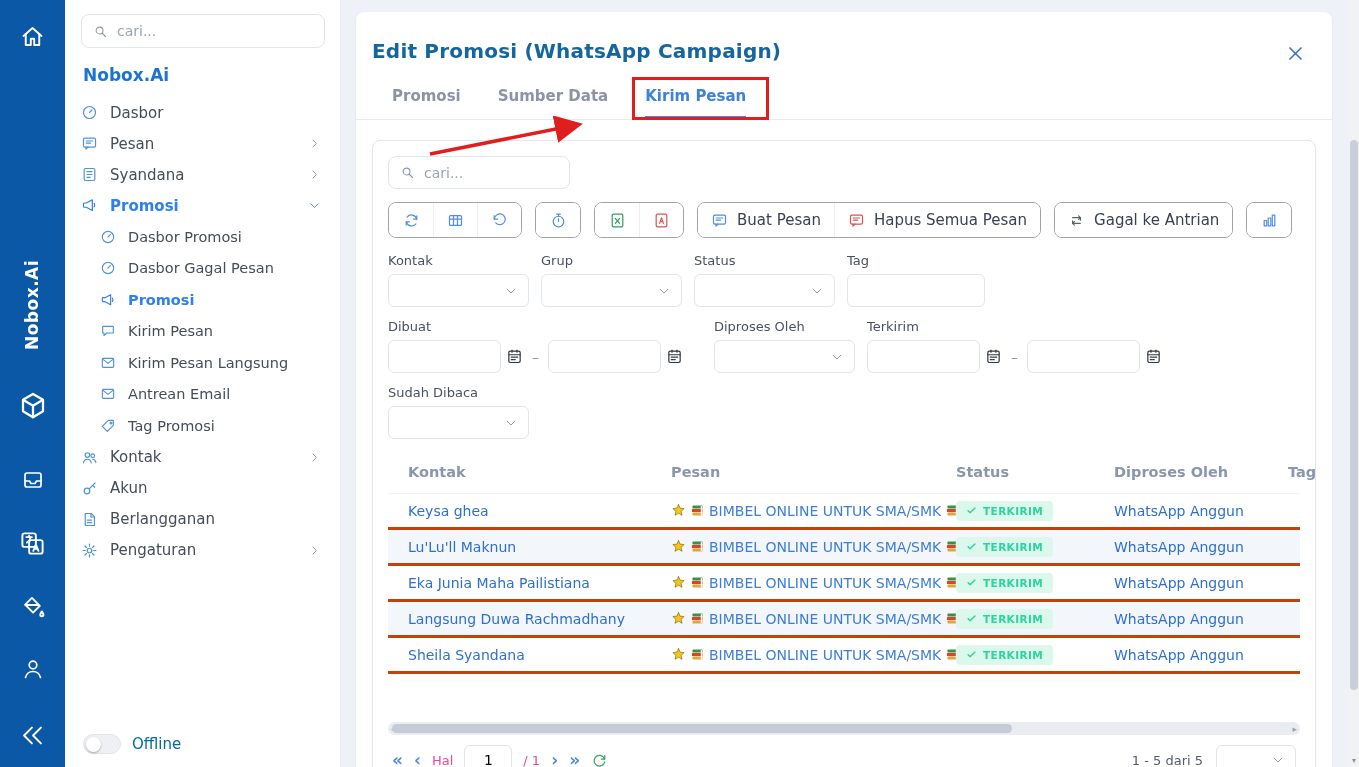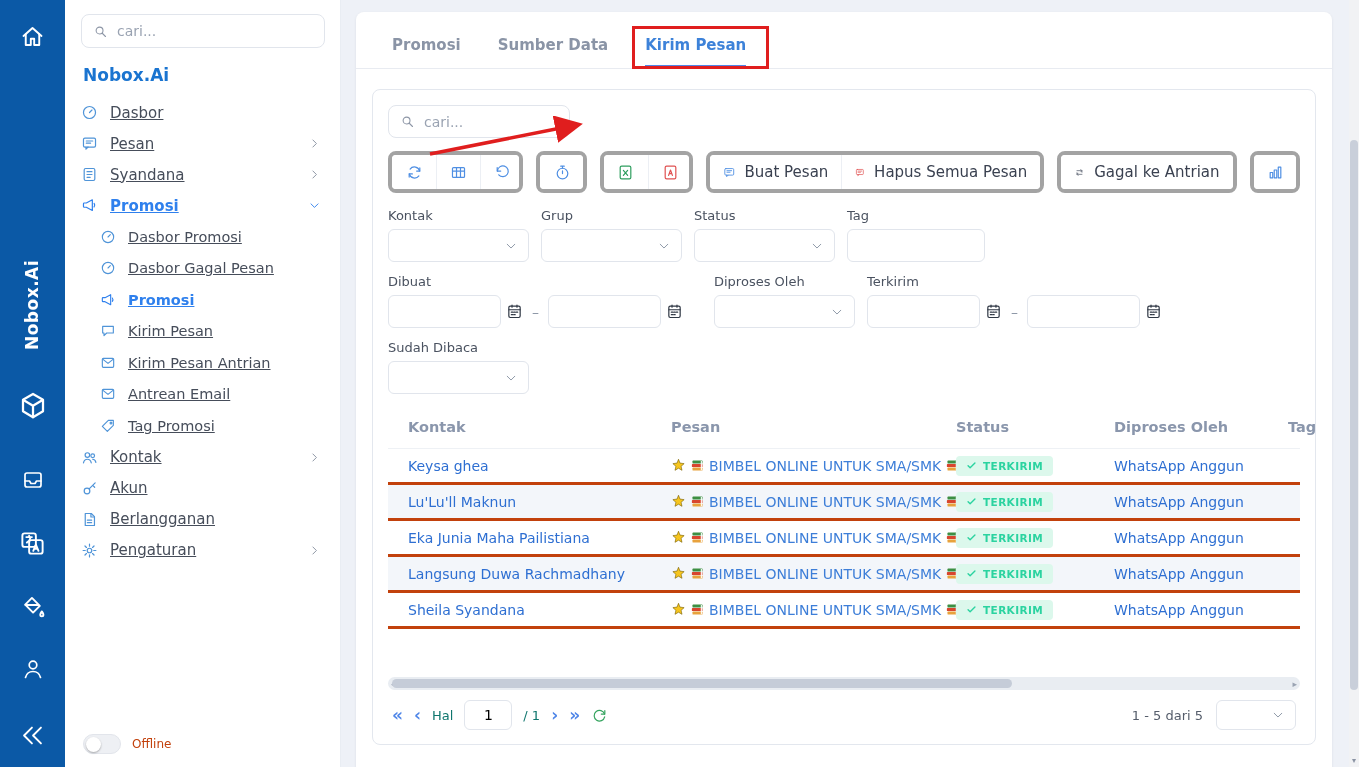--- a/index.html
+++ b/index.html
@@ -16,50 +16,50 @@
   .rail-brand span { transform:rotate(-90deg); white-space:nowrap; font-weight:bold; font-size:17px; letter-spacing:.5px; }
 
   
   .sidebar { position:absolute; left:65px; top:0; bottom:0; width:275px; background:#fff; padding:14px 15px 0 16px; box-shadow:1px 0 0 #e9edf3; z-index:5; }
   .searchbox { height:34px; border:1px solid #e1e5ec; border-radius:8px; background:#fff; display:flex; align-items:center; gap:9px; padding:0 11px; }
   .searchbox .ico { width:15px; height:15px; color:#8d96a6; flex:none; }
   .searchbox input { border:none; outline:none; width:100%; font:inherit; font-size:14px; color:#3c4352; background:transparent; }
   .searchbox input::placeholder { color:#9aa3b2; }
   .side-brand { margin:17px 0 12px 2px; color:#1a74d0; font-weight:bold; font-size:17px; }
   .menu { }
-  .menu-item { height:31px; display:flex; align-items:center; gap:12px; font-size:15px; color:#464d5a; cursor:pointer;text-decoration:underline; }
+  .menu-item { height:31px; display:flex; align-items:center; gap:12px; font-size:15px; color:#464d5a; cursor:pointer; }
   .menu-item .mi-ico { width:17px; height:17px; color:#4f94d8; flex:none; }
   .menu-item .mi-chev { width:13px; height:13px; color:#858e9d; margin-left:auto; margin-right:4px; }
   .menu-item.active { color:#2f80ed; font-weight:600; }
   .menu-item.active .mi-ico, .menu-item.active .mi-chev { color:#2f80ed; }
   .submenu-item { padding-left:19px; font-size:14.5px; height:31.5px; }
   .submenu-item .mi-ico { width:16px; height:16px; }
   .offline { position:absolute; bottom:13px; left:18px; display:flex; align-items:center; gap:11px; }
   .toggle { width:38px; height:20px; border-radius:10px; background:#eef0f4; border:1px solid #e2e5eb; position:relative; cursor:pointer; }
   .toggle .knob { position:absolute; left:2px; top:1.5px; width:15px; height:15px; border-radius:50%; background:#fff; box-shadow:0 1px 2px rgba(0,0,0,.3); }
-  .offline-label { font-size:12px; color:#c2410c; }
+  .offline-label { font-size:15px; color:#0369a1; }
 
   
   .main { position:absolute; left:340px; right:0; top:0; bottom:0; background:#eef1f7; }
   .card { position:absolute; left:16px; top:12px; width:976px; height:800px; background:#fff; border-radius:8px; box-shadow:0 1px 3px rgba(16,24,40,.08); }
   .card-head { padding:27px 16px 0 16px; position:relative; }
   .page-title { font-size:20px; font-weight:bold; color:#15669f; letter-spacing:.2px; }
   .close-btn { position:absolute; top:32px; right:27px; width:19px; height:19px; color:#3a6fd8; cursor:pointer; }
 
   .tabs { margin-top:24px; padding-left:36px; border-bottom:1px solid #e8ebf1; display:flex; gap:37px; position:relative; }
   .tab { padding-bottom:11px; border-bottom:3px solid transparent; font-size:15px; font-weight:600; color:#8a94a6; cursor:pointer; position:relative; }
   .tab.active { color:#3d82d9; border-bottom-color:#4f86e8; }
   .tab.annotated::after { content:""; position:absolute; left:-13px; right:-23px; top:-10px; bottom:-4px; border:3.5px solid #e01e1e; pointer-events:none; }
   .annot-arrow { position:absolute; left:60px; top:104px; width:178px; height:46px; z-index:4; pointer-events:none; }
 
   .panel { margin:20px 16px 0 16px; border:1px solid #e3e7ee; border-radius:8px; padding:15px 15px 0 15px; position:relative; }
   .panel .searchbox { width:182px; height:33px; margin-bottom:13px; }
 
   .toolbar { display:flex; gap:13px; align-items:center; margin-bottom:15px; }
-  .btn-group { display:flex; border:4px solid #a3a3a3; border-radius:8px; overflow:hidden; background:#fff; }
+  .btn-group { display:flex; border:1px solid #a3a3a3; border-radius:8px; overflow:hidden; background:#fff; }
   .tbtn { height:34px; min-width:44px; padding:0 13px; display:flex; align-items:center; justify-content:center; gap:9px; background:#fff; border:none; border-left:1px solid #eceff4; font:inherit; font-size:15px; color:#3a4150; cursor:pointer; white-space:nowrap; }
   .tbtn:first-child { border-left:none; }
   .tbtn .ico { width:17px; height:17px; }
   .ic-blue{color:#4f8fe3} .ic-green{color:#2f9e5f} .ic-red{color:#e05252} .ic-dark{color:#5a6270}
 
   .frow { display:flex; gap:12px; margin-bottom:12px; }
   .fcol label { display:block; font-size:13px; color:#4a5260; margin-bottom:6px; }
   .fselect { width:141px; height:33px; border:1px solid #e1e5ec; border-radius:6px; background:#fff; display:flex; align-items:center; justify-content:flex-end; padding:0 10px; cursor:pointer; }
   .fselect .ico { width:14px; height:14px; color:#8f99a8; }
   .ftext { width:138px; height:33px; border:1px solid #e1e5ec; border-radius:6px; font:inherit; padding:0 8px; outline:none; }
@@ -80,21 +80,21 @@
   .badge { display:inline-flex; align-items:center; gap:6px; background:#dcf8ec; color:#2bd3a0; font-size:10.5px; font-weight:bold; letter-spacing:.4px; padding:4px 10px; border-radius:4px; }
   .badge .ico { width:11px; height:11px; }
 
   .hscroll { margin-top:48px; height:13px; background:#e9edf2; border-radius:7px; position:relative; }
   .hthumb { position:absolute; left:4px; top:2px; height:9px; width:68%; background:#c5ccd8; border-radius:5px; cursor:pointer; }
   .hscroll .harrow { position:absolute; top:0; height:13px; display:flex; align-items:center; font-size:9px; color:#9aa3b2; }
   .harrow.l{left:3px} .harrow.r{right:3px}
 
   .pagination { margin-top:10px; display:flex; align-items:center; gap:11px; padding:0 4px 14px 4px; }
   .pg-nav { color:#4f86e8; font-size:17px; font-weight:bold; cursor:pointer; line-height:1; }
-  .pg-label { font-size:13px; color:#0f766e; }
+  .pg-label { font-size:13px; color:#ec4899; }
   .pg-input { width:48px; height:30px; border:1px solid #e1e5ec; border-radius:6px; text-align:center; font:inherit; outline:none; }
   .pg-reload { width:17px; height:17px; color:#35a45f; cursor:pointer; }
   .pg-right { margin-left:auto; display:flex; align-items:center; gap:13px; }
   .pg-range { font-size:13px; color:#555d6b; }
   .pg-size { width:80px; height:30px; }
 
   
   .vscroll { position:absolute; right:0; top:0; bottom:0; width:10px; background:#f1f2f4; z-index:7; }
   .vthumb { position:absolute; right:1px; top:140px; width:8px; height:550px; background:#c9cfda; border-radius:4px; cursor:pointer; }
   .varrow { position:absolute; bottom:2px; right:0; width:10px; text-align:center; font-size:8px; color:#8a93a3; }
@@ -267,21 +267,21 @@
         </span>
         <span class="mi-label">Kirim Pesan</span>
       </div>
       <div class="menu-item submenu-item">
         <span class="ico mi-ico">
           <svg viewBox="0 0 24 24" fill="none" stroke="currentColor" stroke-width="1.7" stroke-linecap="round" stroke-linejoin="round">
             <rect x="3.5" y="5" width="17" height="13.5" rx="1.5"></rect>
             <path d="M4.5 6.5l7.5 6 7.5-6"></path>
           </svg>
         </span>
-        <span class="mi-label">Kirim Pesan Antrian</span>
+        <span class="mi-label">Kirim Pesan Langsung</span>
       </div>
       <div class="menu-item submenu-item">
         <span class="ico mi-ico">
           <svg viewBox="0 0 24 24" fill="none" stroke="currentColor" stroke-width="1.7" stroke-linecap="round" stroke-linejoin="round">
             <rect x="3.5" y="5" width="17" height="13.5" rx="1.5"></rect>
             <path d="M4.5 6.5l7.5 6 7.5-6"></path>
           </svg>
         </span>
         <span class="mi-label">Antrean Email</span>
       </div>
@@ -349,20 +349,28 @@
   <div class="offline">
     <div class="toggle">
         <div class="knob"></div>
       </div>
     <span class="offline-label">Offline</span>
   </div>
 </aside>
 
 <main class="main">
   <section class="card">
+    <div class="card-head">
+      <h1 class="page-title">Edit Promosi (WhatsApp Campaign)</h1>
+      <span class="close-btn ico">
+          <svg viewBox="0 0 24 24" fill="none" stroke="currentColor" stroke-width="2" stroke-linecap="round">
+            <path d="M5 5l14 14M19 5L5 19"></path>
+          </svg>
+        </span>
+    </div>
     <div class="tabs" id="tabs">
         <div class="tab">Promosi</div>
         <div class="tab">Sumber Data</div>
         <div class="tab active annotated">Kirim Pesan</div>
       </div>
     <svg class="annot-arrow" viewBox="0 0 178 46">
       <defs>
           <marker id="ah" markerWidth="9" markerHeight="9" refX="6" refY="4" orient="auto">
             <path d="M0 0L8 4L0 8z" fill="#e01e1e"></path>
           </marker>

